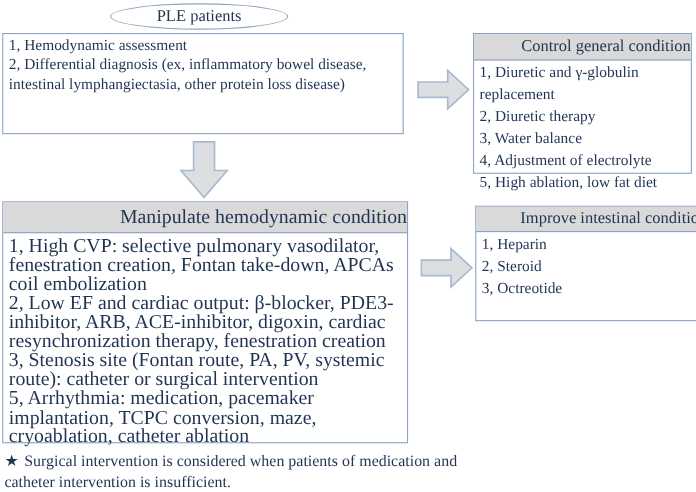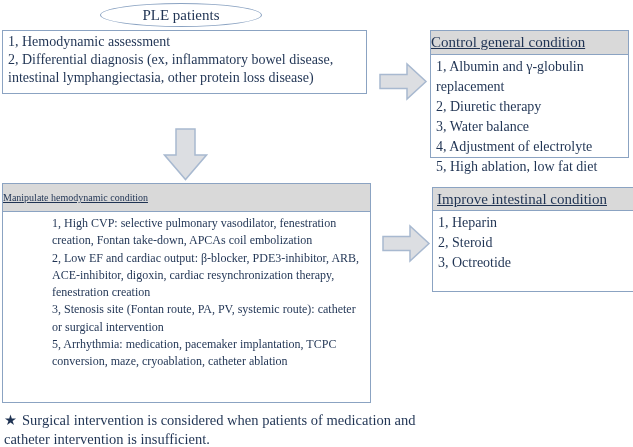--- a/index.html
+++ b/index.html
@@ -32,39 +32,38 @@
     background: #fff;
   }
   .box {
     position: absolute;
     border: 1px solid var(--box-border);
     background: #fff;
   }
   .box .header {
     background: var(--header-fill);
     border-bottom: 1px solid var(--box-border);
-    text-align: left;
+    text-align: right;
     font-size: 15px;
-    text-decoration: underline;
   }
   .box .body {
     padding: 2px 5px;
     font-size: 14px;
     line-height: 18px;
   }
-  .box-assessment { left: 2px; top: 30px; width: 365px; height: 64px; }
+  .box-assessment { left: 2px; top: 30px; width: 365px; height: 92px; }
   .box-assessment .body { line-height: 18px; }
 
   .box-control { left: 430px; top: 30px; width: 199px; height: 128px; }
   .box-control .header { height: 24px; line-height: 23px; }
   .box-control .body { line-height: 20px; }
 
   .box-manipulate { left: 2px; top: 183px; width: 369px; height: 220px; }
-  .box-manipulate .header { height: 28px; line-height: 27px; font-size: 10px; }
-  .box-manipulate .body { padding: 3px 5px; font-size: 12px; line-height: 17.3px; margin-left: 44px; }
+  .box-manipulate .header { height: 28px; line-height: 27px; font-size: 18px; }
+  .box-manipulate .body { padding: 3px 5px; font-size: 18px; line-height: 17.3px; }
 
   .box-improve { left: 432px; top: 187px; width: 216px; height: 105px; }
   .box-improve .header { padding: 2px 4px; line-height: 18px; }
   .box-improve .body { line-height: 20px; }
 
   .arrow { position: absolute; }
   .arrow polygon { fill: var(--arrow-fill); stroke: var(--arrow-border); stroke-width: 1.5; }
   .arrow-right-1 { left: 379px; top: 62px; }
   .arrow-down   { left: 163px; top: 128px; }
   .arrow-right-2 { left: 382px; top: 224px; }
@@ -94,21 +93,21 @@
       </div>
   </div>
 
   <svg class="arrow arrow-right-1" width="49" height="39" viewBox="0 0 49 39">
     <polygon points="1,12.5 28,12.5 28,2 47,19.5 28,37 28,26.5 1,26.5"></polygon>
   </svg>
 
   <div class="box box-control">
     <div class="header">Control general condition</div>
     <div class="body">
-        <div class="item">1, Albumin and γ-globulin replacement</div>
+        <div class="item">1, Diuretic and γ-globulin replacement</div>
         <div class="item">2, Diuretic therapy</div>
         <div class="item">3, Water balance</div>
         <div class="item">4, Adjustment of electrolyte</div>
         <div class="item">5, High ablation, low fat diet</div>
       </div>
   </div>
 
   <svg class="arrow arrow-down" width="45" height="53" viewBox="0 0 45 53">
     <polygon points="13,1 32,1 32,27 43.5,27 22.5,51.5 1.5,27 13,27"></polygon>
   </svg>

